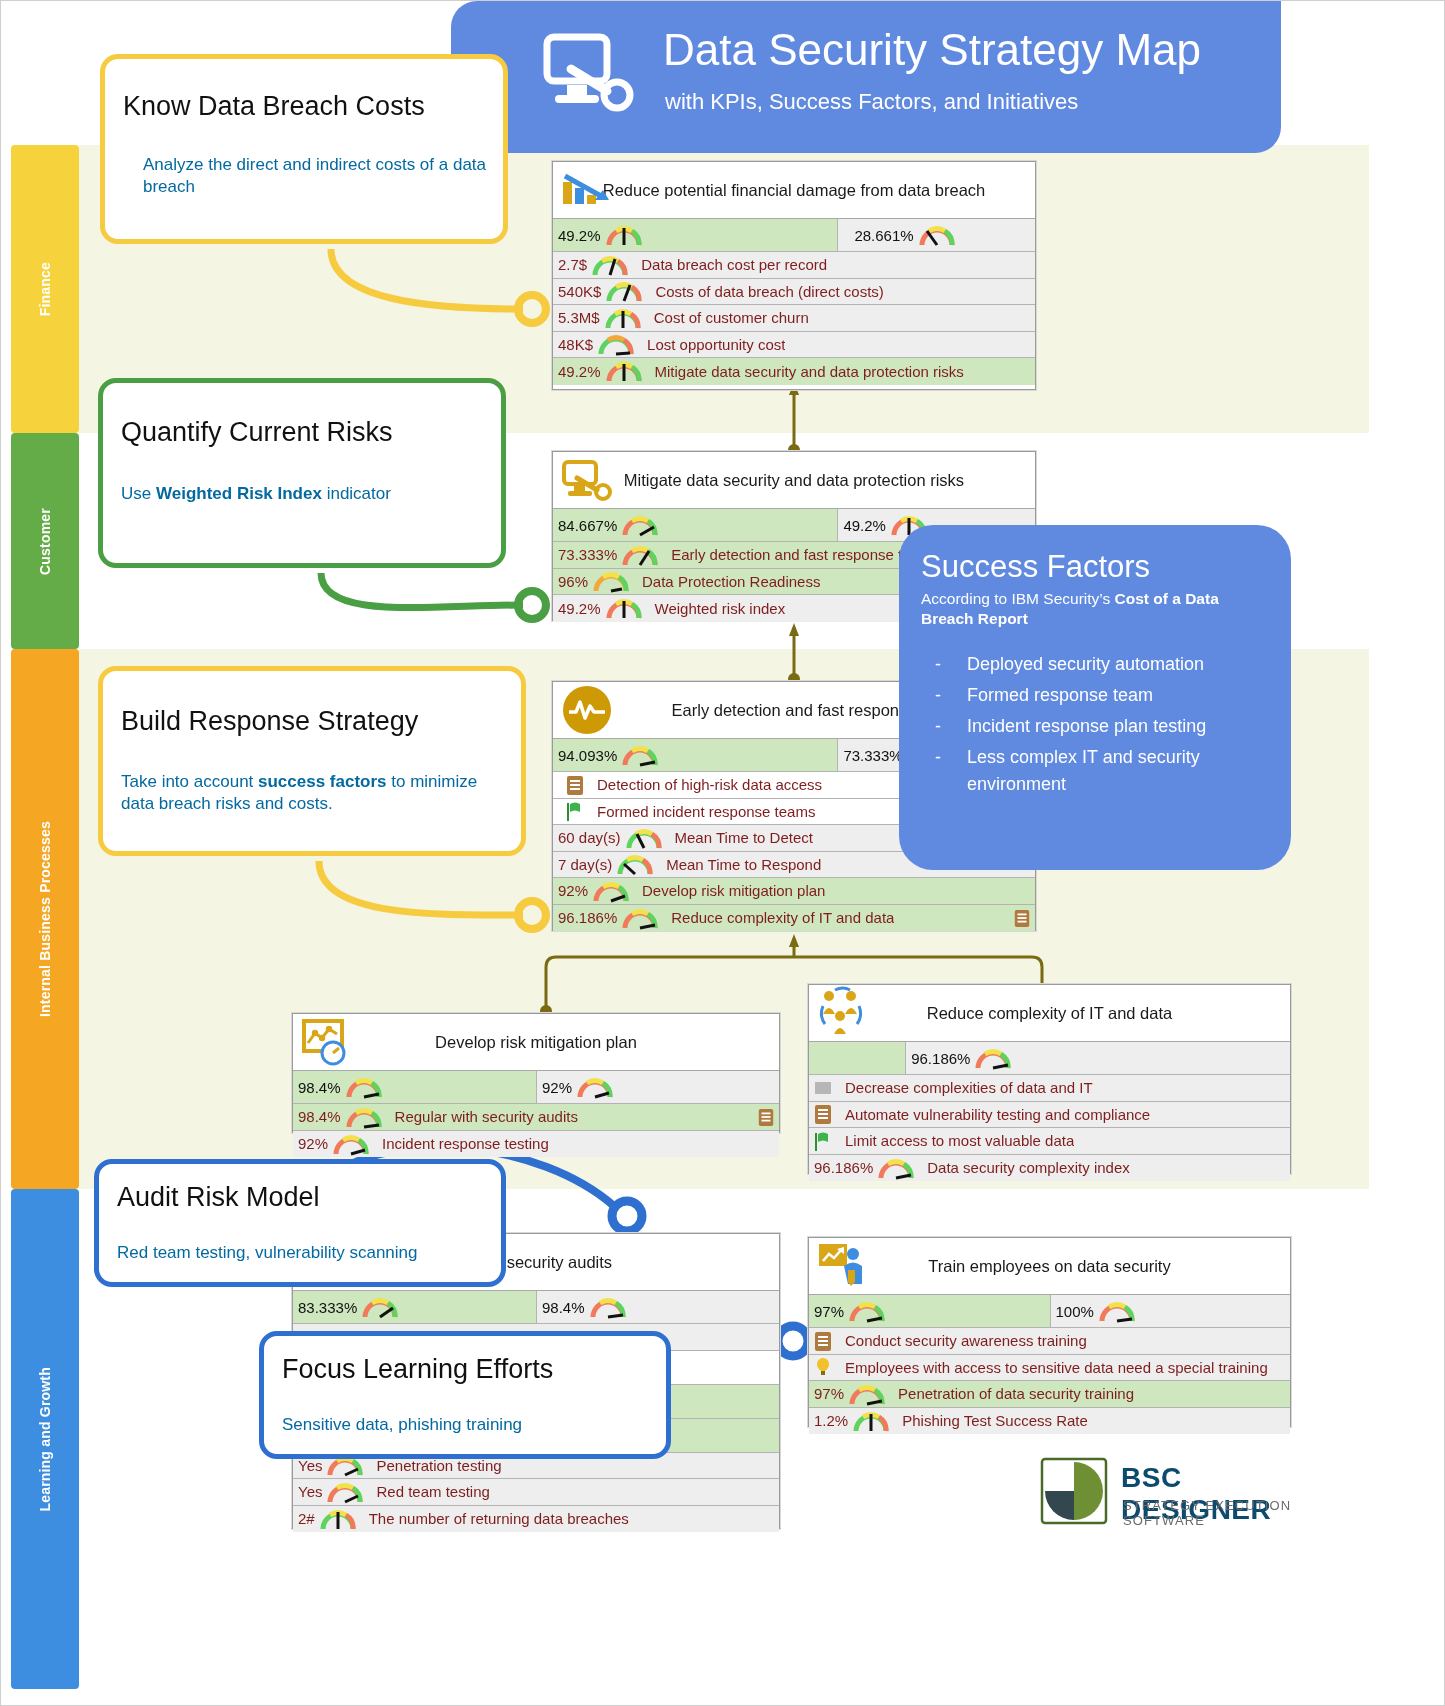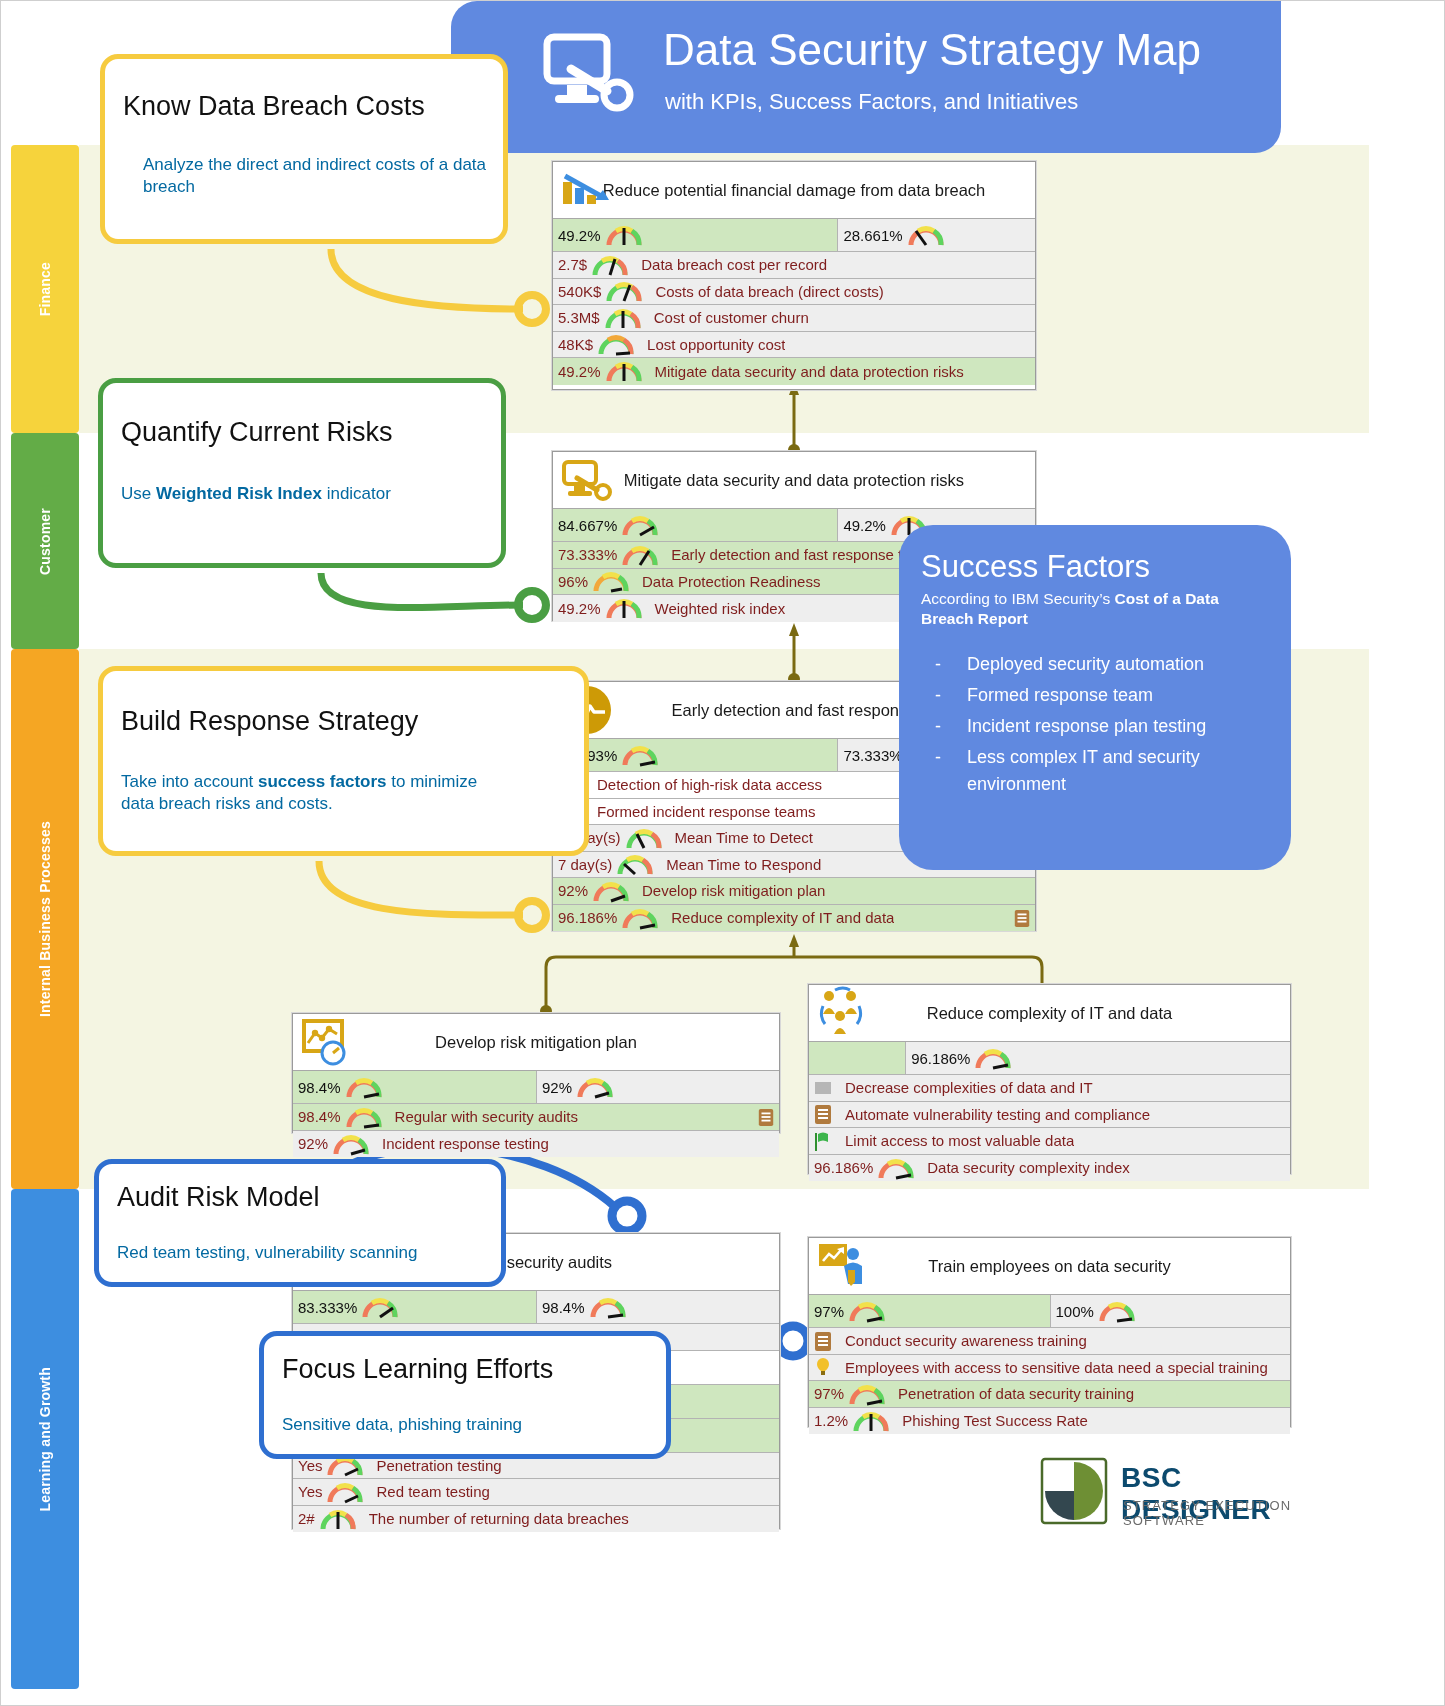--- a/index.html
+++ b/index.html
@@ -165,21 +165,21 @@
         <span class="val">49.2%</span>
         <span class="g">
           <svg width="38" height="24" viewBox="0 0 38 24">
               <path d="M4,22 A15,15 0 0,1 34,22" fill="none" stroke="#f07a5a" stroke-width="5"></path>
               <path d="M11,8 A15,15 0 0,1 27,8" fill="none" stroke="#f2e14a" stroke-width="5"></path>
               <path d="M27,8 A15,15 0 0,1 34,22" fill="none" stroke="#5ed45e" stroke-width="5"></path>
               <path d="M19,22 L19,5" stroke="#111" stroke-width="3"></path>
             </svg>
         </span>
       </div>
-      <div class="half b" style="width:41%;">
+      <div class="half b" style="width:41%;padding-left:11px;">
         <span class="val">28.661%</span>
         <span class="g">
           <svg width="38" height="24" viewBox="0 0 38 24">
               <path d="M4,22 A15,15 0 0,1 34,22" fill="none" stroke="#f07a5a" stroke-width="5"></path>
               <path d="M11,8 A15,15 0 0,1 27,8" fill="none" stroke="#f2e14a" stroke-width="5"></path>
               <path d="M27,8 A15,15 0 0,1 34,22" fill="none" stroke="#5ed45e" stroke-width="5"></path>
               <path d="M19,22 L9,8" stroke="#111" stroke-width="3"></path>
             </svg>
         </span>
       </div>
@@ -755,21 +755,21 @@
     </div>
   </div>
 
   <div class="callout green" style="left:97px;top:377px;width:408px;height:190px;">
     <div class="co-title" style="position:absolute;left:18px;top:34px;">Quantify Current Risks</div>
     <div class="co-body" style="position:absolute;left:18px;top:100px;width:360px;">
       <span>Use </span><b>Weighted Risk Index</b><span> indicator</span>
     </div>
   </div>
 
-  <div class="callout yellow" style="left:97px;top:665px;width:491px;height:190px;">
+  <div class="callout yellow" style="left:97px;top:665px;width:428px;height:190px;">
     <div class="co-title" style="position:absolute;left:18px;top:35px;">Build Response Strategy</div>
     <div class="co-body" style="position:absolute;left:18px;top:100px;width:366px;">
       <span>Take into account </span><b>success factors</b><span> to minimize data breach risks and costs.</span>
     </div>
   </div>
 
   <div class="callout blue" style="left:93px;top:1158px;width:412px;height:128px;">
     <div class="co-title" style="position:absolute;left:18px;top:18px;">Audit Risk Model</div>
     <div class="co-body" style="position:absolute;left:18px;top:78px;width:372px;">
       <span>Red team testing, vulnerability scanning</span>

